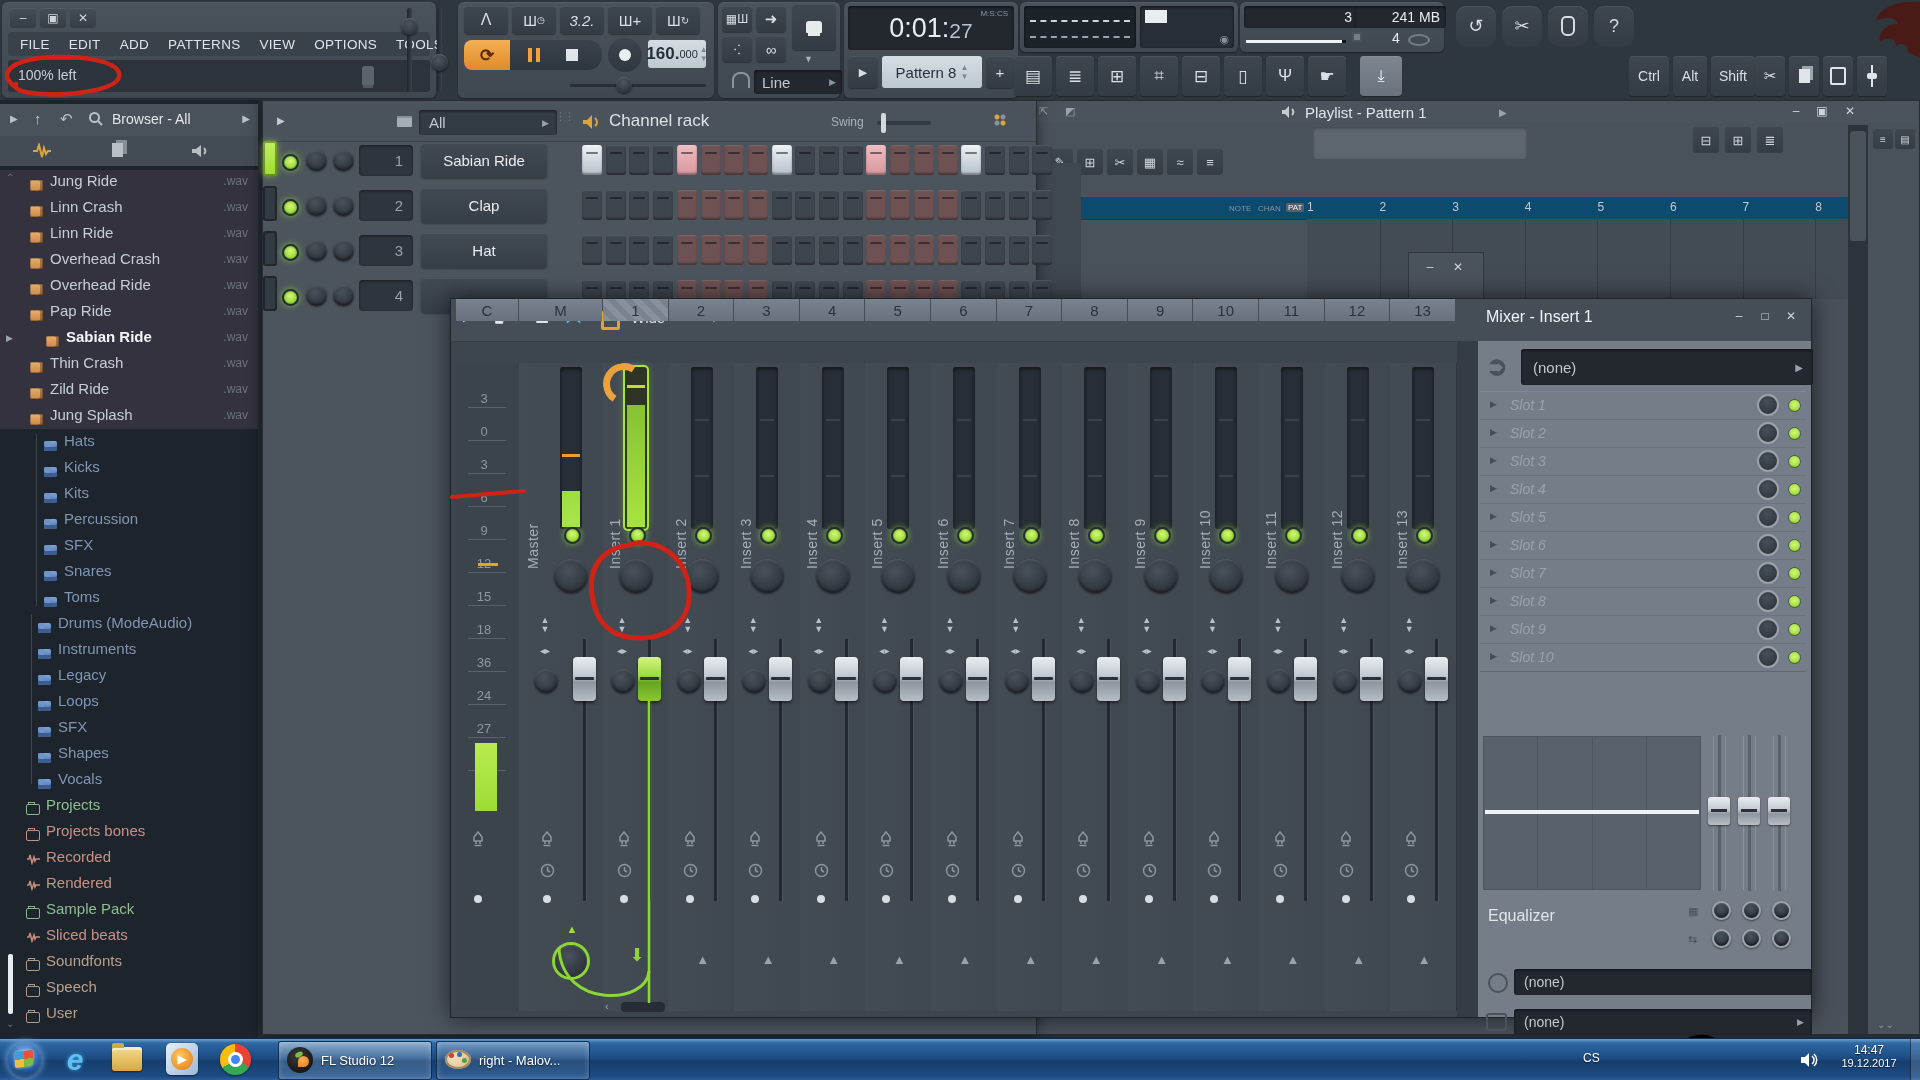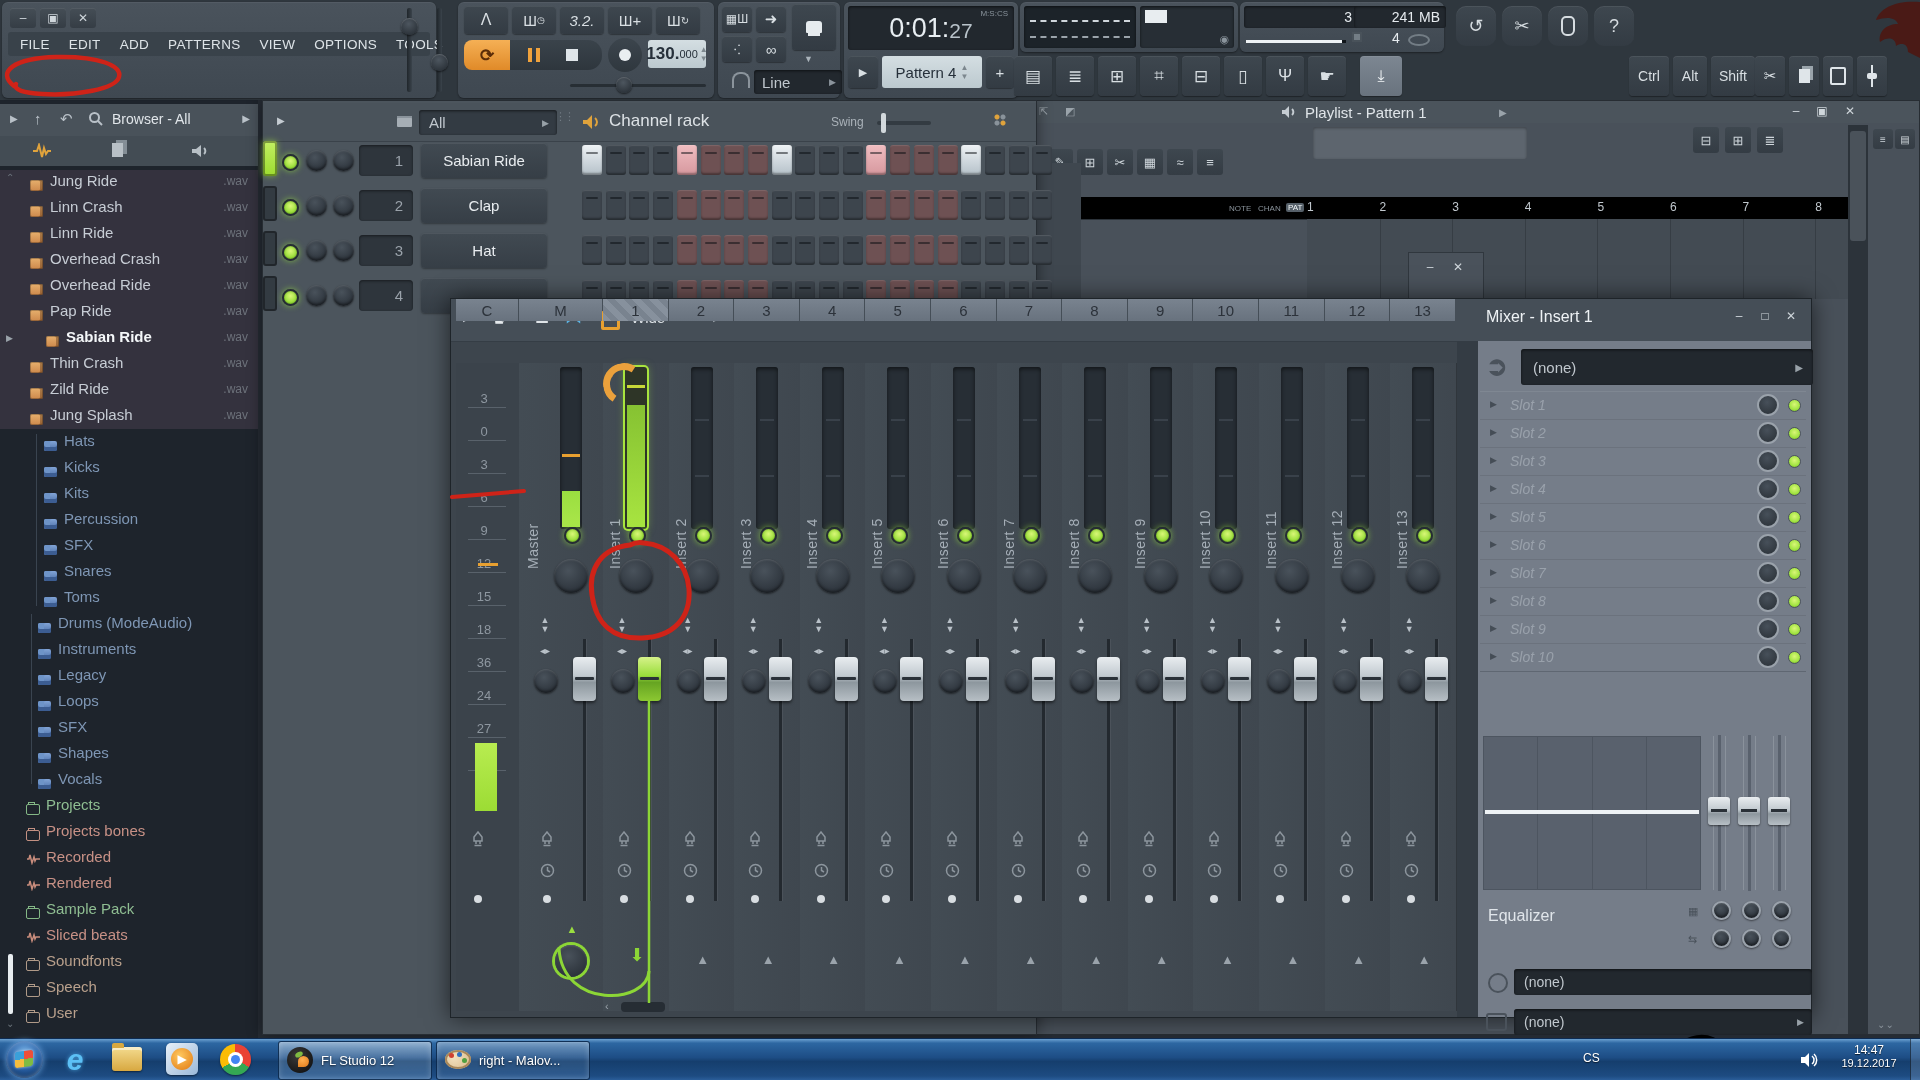--- a/index.html
+++ b/index.html
@@ -119,20 +119,24 @@
       <div id="menu-bar">
           <div class="menu-item" style="position: static;">FILE</div>
           <div class="menu-item" style="position: static;">EDIT</div>
           <div class="menu-item" style="position: static;">ADD</div>
           <div class="menu-item" style="position: static;">PATTERNS</div>
           <div class="menu-item" style="position: static;">VIEW</div>
           <div class="menu-item" style="position: static;">OPTIONS</div>
           <div class="menu-item" style="position: static;">TOOLS</div>
           <div class="menu-item" style="position: static;">?</div>
         </div>
+      <div class="hintrow">
+        <span style="position:absolute;left:10px;top:7px;font-size:14px;color:#c9cfd4;">100% left</span>
+        <span style="position:absolute;right:56px;top:6px;width:12px;height:19px;background:#5a646c;border-radius:3px 3px 1px 1px;box-shadow:0 4px 0 -1px #505a62;"></span>
+      </div>
     </div>
 
     <div class="vslider" style="left:407px;top:8px;height:84px;"></div>
     <div class="vknob" style="left:401px;top:18px;"></div>
     <div class="vslider" style="left:437px;top:8px;height:84px;"></div>
     <div class="vknob" style="left:431px;top:54px;"></div>
 
     <div class="panel" style="left:458px;top:2px;width:256px;height:96px;">
       <div class="tbtn" style="left:6px;top:4px;width:44px;height:28px;font-size:16px;">Λ</div>
       <div class="tbtn" style="left:54px;top:4px;width:44px;height:28px;">Ш<span style="font-size:9px;">◷</span></div>
@@ -147,21 +151,21 @@
                   color:#5c2d08;font-size:17px;font-weight:bold;">⟳</div>
       <div style="position:absolute;left:52px;top:38px;width:92px;height:30px;border-radius:0 14px 14px 0;background:linear-gradient(#3a434b,#2e363d);">
         <span style="position:absolute;left:18px;top:8px;width:4px;height:14px;background:#f0a23c;box-shadow:8px 0 0 #f0a23c;"></span>
         <span style="position:absolute;left:56px;top:9px;width:12px;height:12px;background:#dfe5e9;"></span>
       </div>
       <div style="position:absolute;left:150px;top:36px;width:34px;height:34px;border-radius:50%;
                   background:linear-gradient(#3c454d,#2f373e);display:flex;align-items:center;justify-content:center;">
         <span style="width:12px;height:12px;border-radius:50%;background:#e9eef1;"></span>
         </div>
       <div class="lightbox" style="position:absolute;left:190px;top:38px;width:58px;height:28px;">
-        <span style="font-size:17px;font-weight:bold;">130.</span>
+        <span style="font-size:17px;font-weight:bold;">160.</span>
           <span style="font-size:11px;">000</span>
         <span style="font-size:8px;color:#7c878e;margin-left:2px;">▲<br>▼</span>
       </div>
       <div style="position:absolute;left:112px;top:82px;width:136px;height:3px;background:#272e34;border-radius:2px;"></div>
       <div class="vknob" style="left:158px;top:75px;width:16px;height:16px;"></div>
     </div>
 
     <div class="panel" style="left:718px;top:2px;width:122px;height:96px;">
       <div class="tbtn" style="left:4px;top:4px;width:30px;height:26px;font-size:12px;">▦Ш</div>
       <div class="tbtn" style="left:38px;top:4px;width:30px;height:26px;">➜</div>
@@ -179,21 +183,21 @@
     </div>
 
     <div class="panel" style="left:844px;top:2px;width:174px;height:96px;">
       <div class="darkbox" style="left:4px;top:4px;width:166px;height:44px;justify-content:center;">
         <span class="seg7" style="font-size:27px;">0:01:</span>
         <span class="seg7" style="font-size:21px;color:#b9c3ca;margin-top:5px;">27</span>
         <span style="position:absolute;right:6px;top:3px;font-size:8px;color:#8a949c;">M:S:CS</span>
       </div>
       <div class="tbtn" style="left:4px;top:54px;width:30px;height:32px;font-size:11px;">▶</div>
       <div class="lightbox" style="position:absolute;left:38px;top:54px;width:100px;height:32px;font-size:15px;">
-        <span>Pattern 4</span>
+        <span>Pattern 8</span>
         <span style="font-size:8px;color:#7c878e;margin-left:4px;">▲<br>▼</span>
         </div>
       <div class="tbtn" style="left:142px;top:54px;width:28px;height:32px;">+</div>
     </div>
 
     <div class="panel" style="left:1020px;top:2px;width:218px;height:50px;">
       <div class="darkbox" style="left:4px;top:4px;width:112px;height:42px;background:#1c2329;">
         <span style="position:absolute;left:6px;right:6px;top:14px;border-top:2px dashed #cfd6db;"></span>
         <span style="position:absolute;left:6px;right:6px;top:30px;border-top:2px dashed #9aa3aa;"></span>
       </div>
@@ -606,21 +610,21 @@
         <div class="pl-icon" style="left: 98px;">✂</div>
         <div class="pl-icon" style="left: 128px;">▦</div>
         <div class="pl-icon" style="left: 158px;">≈</div>
         <div class="pl-icon" style="left: 188px;">≡</div>
       </div>
     <div class="abs" style="left:304px;top:26px;width:214px;height:32px;background:#5d656e;border-radius:3px;box-shadow:inset 0 1px 3px rgba(0,0,0,.35);"></div>
     <div class="pl-icon" style="left:684px;">⊟</div>
     <div class="pl-icon" style="left:716px;">⊞</div>
     <div class="pl-icon" style="left:748px;">≣</div>
 
-    <div class="abs" style="left:0;top:96px;width:845px;height:22px;background:#000000;border-bottom:1px solid #2c333a;">
+    <div class="abs" style="left:0;top:96px;width:845px;height:22px;background:#0c4a6e;border-bottom:1px solid #2c333a;">
       <span id="pl-col-note" style="position:absolute;left:220px;top:7px;font-size:8px;color:#8a939b;">NOTE</span>
       <span id="pl-col-chan" style="position:absolute;left:249px;top:7px;font-size:8px;color:#8a939b;">CHAN</span>
       <span id="pl-col-pat" style="position:absolute;left:277px;top:6px;font-size:8px;color:#f0f4f6;background:#566069;padding:0 2px;border-radius:2px;">PAT</span>
       <span id="pl-ruler-nums"><div style="position: absolute; left: 298px; top: 3px; font-size: 12px; color: rgb(194, 201, 207);">1</div><div style="position: absolute; left: 370.6px; top: 3px; font-size: 12px; color: rgb(194, 201, 207);">2</div><div style="position: absolute; left: 443.2px; top: 3px; font-size: 12px; color: rgb(194, 201, 207);">3</div><div style="position: absolute; left: 515.8px; top: 3px; font-size: 12px; color: rgb(194, 201, 207);">4</div><div style="position: absolute; left: 588.4px; top: 3px; font-size: 12px; color: rgb(194, 201, 207);">5</div><div style="position: absolute; left: 661px; top: 3px; font-size: 12px; color: rgb(194, 201, 207);">6</div><div style="position: absolute; left: 733.6px; top: 3px; font-size: 12px; color: rgb(194, 201, 207);">7</div><div style="position: absolute; left: 806.2px; top: 3px; font-size: 12px; color: rgb(194, 201, 207);">8</div></span>
     </div>
 
     <div class="abs" style="left:2px;top:62px;width:70px;height:136px;background:#3f474f;"></div>
     <div class="abs" id="pl-grid" style="left:298px;top:118px;width:547px;height:80px;background:#434b53;">
         <div style="left: 72.6px; top: 0px; width: 1px; height: 80px; background: rgba(0, 0, 0, 0.18); position: absolute;"></div>
         <div style="left: 145.2px; top: 0px; width: 1px; height: 80px; background: rgba(0, 0, 0, 0.18); position: absolute;"></div>

